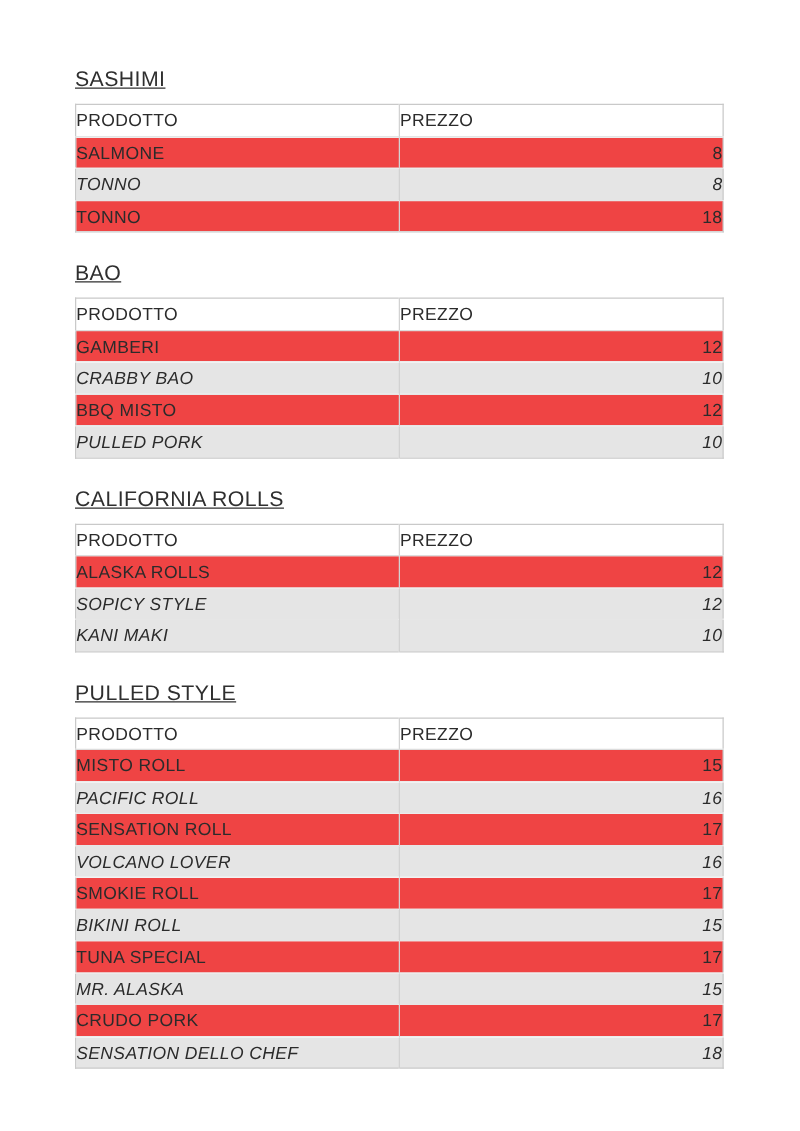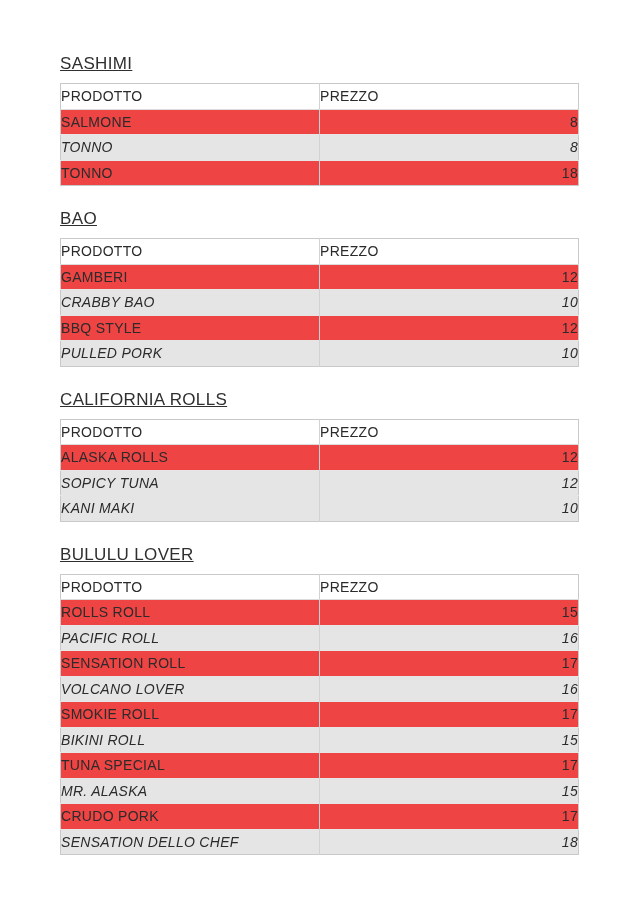--- a/index.html
+++ b/index.html
@@ -133,21 +133,21 @@
           <tbody>
             <tr class="row-shaded">
               <td class="product-cell">GAMBERI</td>
               <td class="price-cell">12</td>
             </tr>
             <tr class="row-plain">
               <td class="product-cell">CRABBY BAO</td>
               <td class="price-cell">10</td>
             </tr>
             <tr class="row-shaded">
-              <td class="product-cell">BBQ STYLE</td>
+              <td class="product-cell">BBQ MISTO</td>
               <td class="price-cell">12</td>
             </tr>
             <tr class="row-plain">
               <td class="product-cell">PULLED PORK</td>
               <td class="price-cell">10</td>
             </tr>
           </tbody>
         </table>
       </div>
       <div class="menu-section">
@@ -162,46 +162,46 @@
               <th class="product-header">PRODOTTO</th>
               <th class="price-header">PREZZO</th>
             </tr>
           </thead>
           <tbody>
             <tr class="row-shaded">
               <td class="product-cell">ALASKA ROLLS</td>
               <td class="price-cell">12</td>
             </tr>
             <tr class="row-plain">
-              <td class="product-cell">SOPICY TUNA</td>
+              <td class="product-cell">SOPICY STYLE</td>
               <td class="price-cell">12</td>
             </tr>
             <tr class="row-plain">
               <td class="product-cell">KANI MAKI</td>
               <td class="price-cell">10</td>
             </tr>
           </tbody>
         </table>
       </div>
       <div class="menu-section">
-        <div class="section-heading">BULULU LOVER</div>
-        <table class="menu-table">
-          <colgroup>
-            <col class="col-product">
-            <col class="col-price">
-          </colgroup>
-          <thead>
-            <tr>
-              <th class="product-header">PRODOTTO</th>
-              <th class="price-header">PREZZO</th>
-            </tr>
-          </thead>
-          <tbody>
-            <tr class="row-shaded">
-              <td class="product-cell">ROLLS ROLL</td>
+        <div class="section-heading">PULLED STYLE</div>
+        <table class="menu-table">
+          <colgroup>
+            <col class="col-product">
+            <col class="col-price">
+          </colgroup>
+          <thead>
+            <tr>
+              <th class="product-header">PRODOTTO</th>
+              <th class="price-header">PREZZO</th>
+            </tr>
+          </thead>
+          <tbody>
+            <tr class="row-shaded">
+              <td class="product-cell">MISTO ROLL</td>
               <td class="price-cell">15</td>
             </tr>
             <tr class="row-plain">
               <td class="product-cell">PACIFIC ROLL</td>
               <td class="price-cell">16</td>
             </tr>
             <tr class="row-shaded">
               <td class="product-cell">SENSATION ROLL</td>
               <td class="price-cell">17</td>
             </tr>

